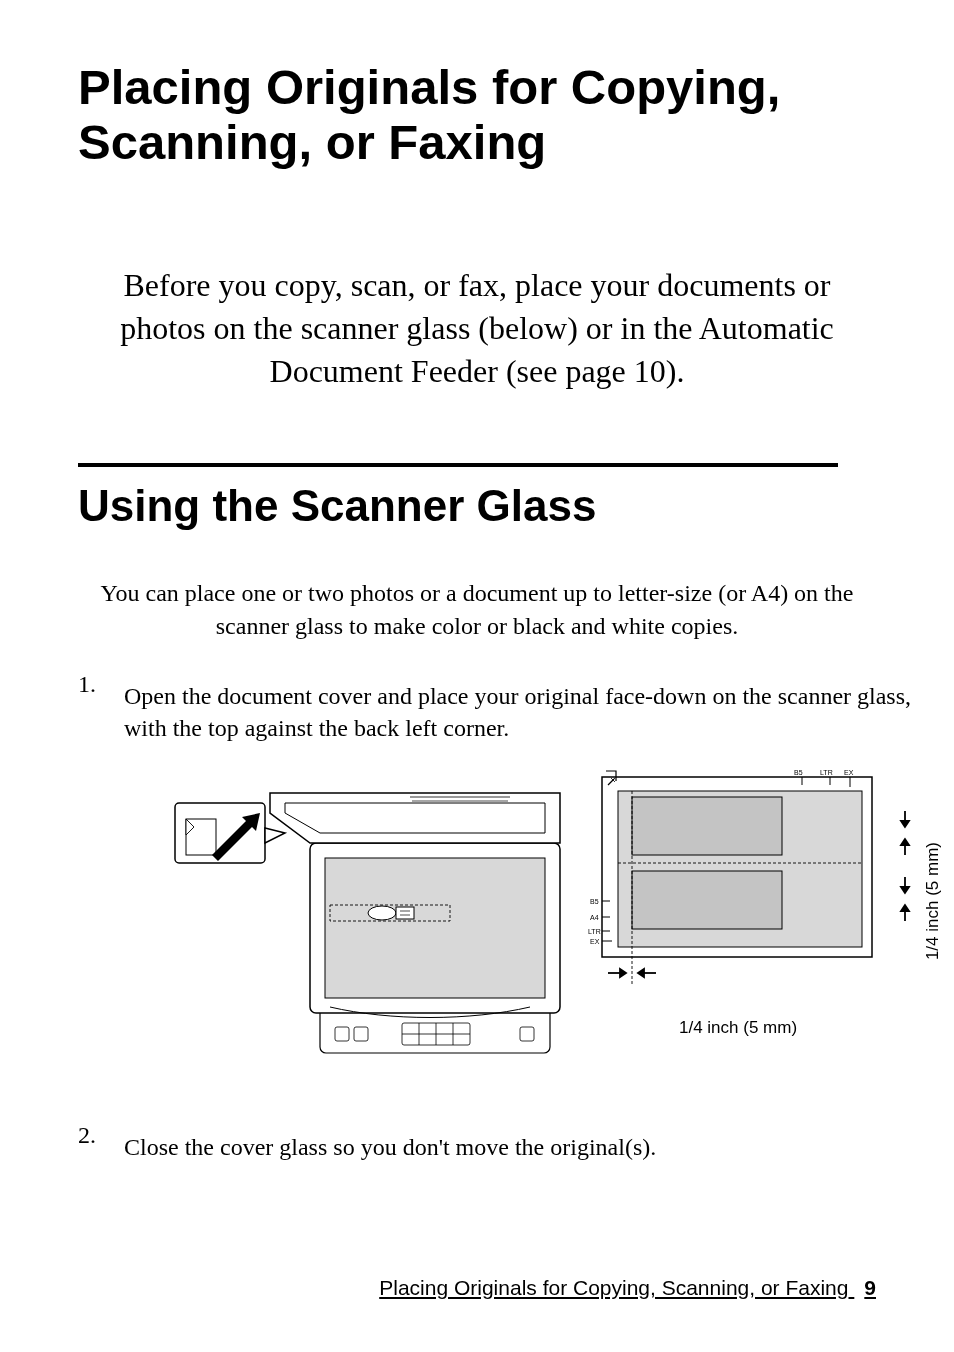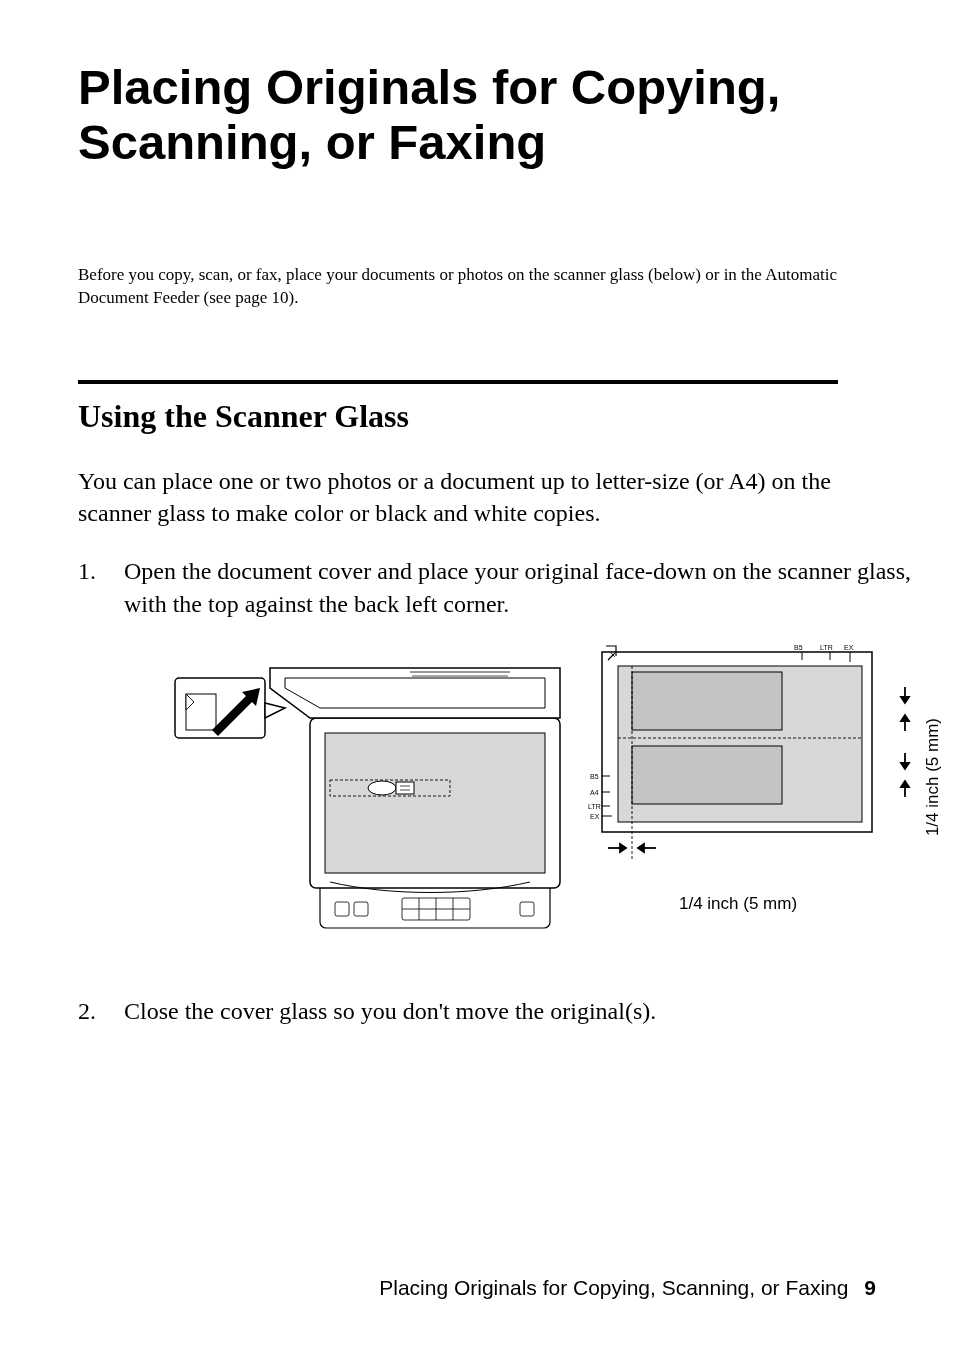--- a/index.html
+++ b/index.html
@@ -15,59 +15,62 @@
     padding: 60px 78px 40px 78px;
   }
   h1.title {
     font-family: Arial, Helvetica, sans-serif;
     font-weight: 700;
     font-size: 49px;
     line-height: 1.12;
     margin-bottom: 94px;
   }
   .intro {
-    font-size: 17px;
+    font-size: 32px;
     line-height: 1.35;
     margin-bottom: 70px;
+    text-align: center;
   }
   .rule {
     border: none;
     border-top: 4px solid #000;
     width: 760px;
     margin-bottom: 14px;
   }
   h2.section {
-    font-family: Liberation Serif, serif;
+    font-family: Liberation Sans, sans-serif;
     font-weight: 700;
-    font-size: 32px;
-    margin-bottom: 30px;
+    font-size: 44px;
+    margin-bottom: 46px;
   }
   .section-intro {
     font-size: 24px;
     line-height: 1.35;
     margin-bottom: 26px;
+    text-align: center;
   }
   ol.steps {
     list-style: none;
     font-size: 24px;
     line-height: 1.35;
   }
   ol.steps li {
     display: flex;
     margin-bottom: 18px;
   }
   ol.steps li .num {
     width: 46px;
     flex: 0 0 46px;
   }
   ol.steps li .body {
     flex: 1;
   }
   ol.steps li .body p {
     margin-bottom: 18px;
+    margin-top: 12px;
   }
   .figure-area {
     margin: 6px 0 30px 46px;
     display: flex;
     align-items: flex-start;
     gap: 18px;
   }
   .fig-left, .fig-right {
     position: relative;
   }
@@ -82,20 +85,21 @@
     font-size: 17px;
     writing-mode: vertical-rl;
     transform: rotate(180deg);
   }
   .footer {
     position: absolute;
     bottom: 52px;
     right: 78px;
     font-family: Arial, Helvetica, sans-serif;
     font-size: 21px;
+    text-decoration: underline;
   }
   .footer .pg {
     font-weight: 700;
     margin-left: 10px;
   }
   .fig-right-wrap {
     display: flex;
     align-items: center;
     gap: 6px;
   }

